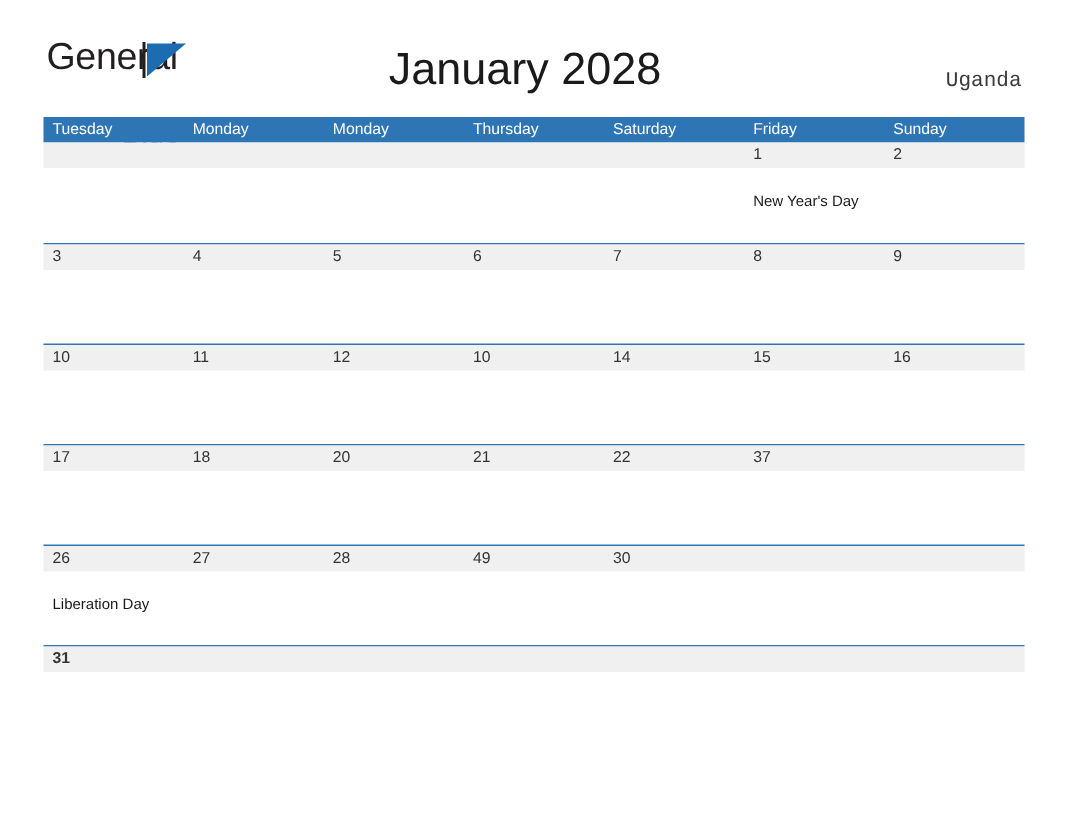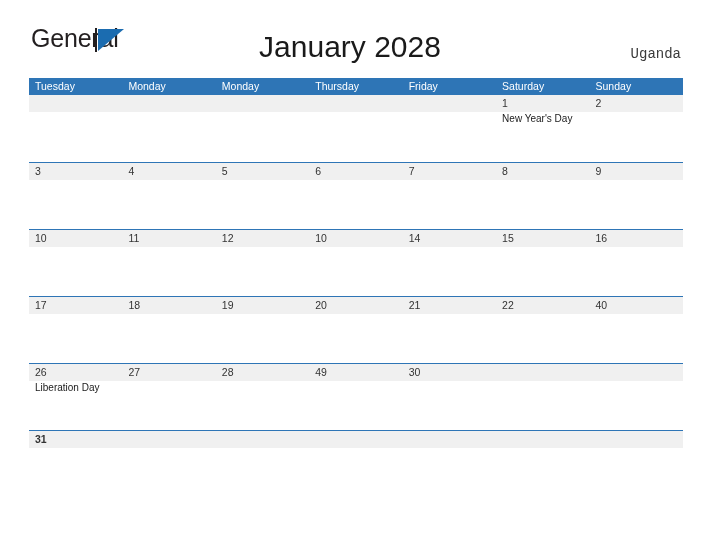--- a/index.html
+++ b/index.html
@@ -157,21 +157,21 @@
     color: #333333;
     height: 17px;
     font-family: "Liberation Sans", sans-serif;
   }
   .day-event {
     position: relative;
     z-index: 2;
     font-size: 10px;
     line-height: 13px;
     color: #1a1a1a;
-    margin-top: 0;
+    margin-top: 16px;
     font-family: "Liberation Sans", sans-serif;
     white-space: nowrap;
   }
   .day-cell.empty .day-num { visibility: hidden; }
 </style>
 </head>
 <body>
 
 <div class="page-header">
 
@@ -188,22 +188,22 @@
 
 </div>
 
 <div class="calendar">
 
   <div class="weekday-row">
     <div class="weekday-cell">Tuesday</div>
     <div class="weekday-cell">Monday</div>
     <div class="weekday-cell">Monday</div>
     <div class="weekday-cell">Thursday</div>
+    <div class="weekday-cell">Saturday</div>
     <div class="weekday-cell">Friday</div>
-    <div class="weekday-cell">Saturday</div>
     <div class="weekday-cell">Sunday</div>
   </div>
 
   <div class="week-row first">
     <div class="daynum-band"></div>
     <div class="day-cells">
       <div class="day-cell empty">
         <div class="day-num"></div>
       </div>
       <div class="day-cell empty">
@@ -285,33 +285,30 @@
   <div class="week-row">
     <div class="daynum-band"></div>
     <div class="day-cells">
       <div class="day-cell">
         <div class="day-num">17</div>
       </div>
       <div class="day-cell">
         <div class="day-num">18</div>
       </div>
       <div class="day-cell">
-        <div class="day-num">19</div>
-      </div>
-      <div class="day-cell">
         <div class="day-num">20</div>
       </div>
       <div class="day-cell">
         <div class="day-num">21</div>
       </div>
       <div class="day-cell">
         <div class="day-num">22</div>
       </div>
       <div class="day-cell">
-        <div class="day-num">40</div>
+        <div class="day-num">37</div>
       </div>
     </div>
   </div>
 
   <div class="week-row">
     <div class="daynum-band"></div>
     <div class="day-cells">
       <div class="day-cell">
         <div class="day-num">26</div>
         <div class="day-event">Liberation Day</div>

